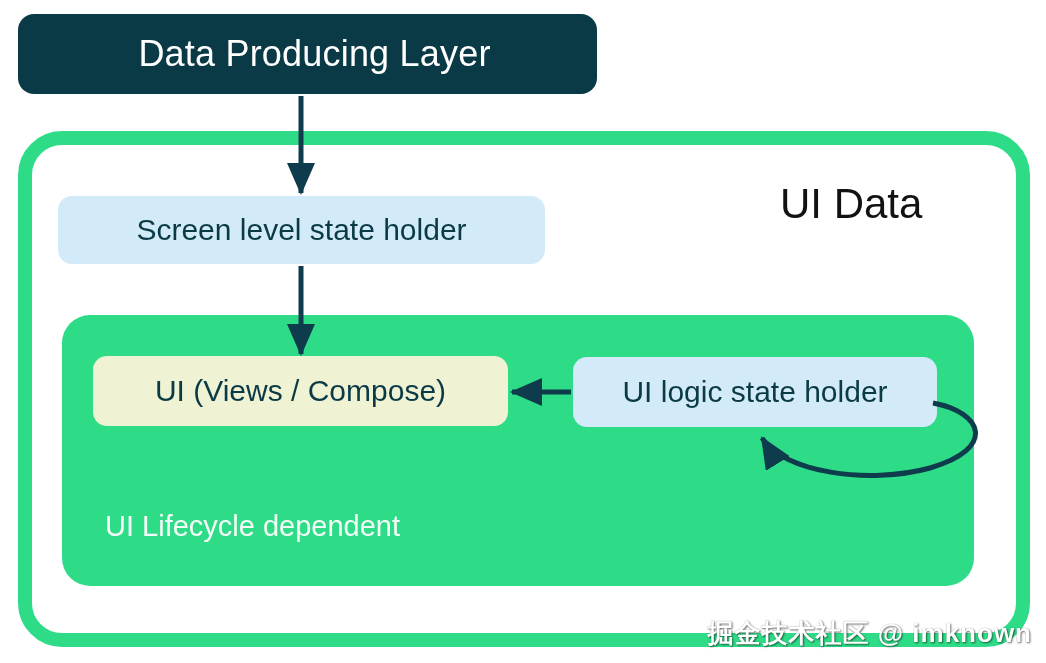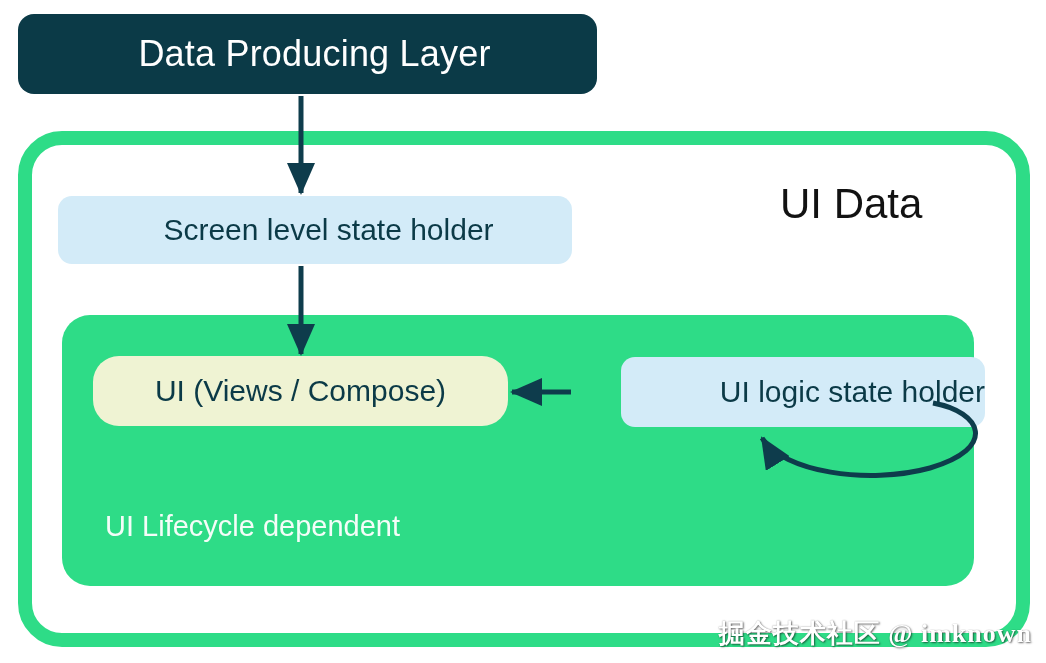--- a/index.html
+++ b/index.html
@@ -32,35 +32,35 @@
     box-sizing:border-box;
     background:#ffffff;border:14px solid var(--green);border-radius:44px;
   }
   .ui-layer-title{
     position:absolute;left:780px;top:180px;
     font-size:42px;color:var(--title-text);
   }
   .screen-box{
     position:absolute;left:58px;top:196px;width:487px;height:68px;
     background:var(--light-blue);border-radius:14px;
-    display:flex;align-items:center;justify-content:center;padding-left:27px;
+    display:flex;align-items:center;justify-content:center;
   }
   .inner-box{
     position:absolute;left:62px;top:315px;width:912px;height:271px;
     background:var(--green);border-radius:28px;
   }
   .ui-box{
     position:absolute;left:93px;top:356px;width:415px;height:70px;
-    background:var(--cream);border-radius:26px;
+    background:var(--cream);border-radius:14px;
     display:flex;align-items:center;justify-content:center;
   }
   .logic-box{
     position:absolute;left:573px;top:357px;width:364px;height:70px;
     background:var(--light-blue);border-radius:14px;
-    display:flex;align-items:center;justify-content:flex-end;margin-left:48px;
+    display:flex;align-items:center;justify-content:center;
   }
   .box-label{
     color:var(--navy);font-size:30px;white-space:nowrap;
   }
   .lifecycle-label{
     position:absolute;left:105px;top:510px;
     color:var(--on-green-text);font-size:29px;
   }
   .other-label{
     position:absolute;left:745px;top:497px;width:212px;
@@ -73,21 +73,20 @@
   }
   svg.arrows .stroke{
     stroke:var(--arrow);stroke-width:5;fill:none;
   }
   svg.arrows marker path{fill:var(--arrow);}
   .watermark{
     position:absolute;right:14px;top:616px;
     color:#ffffff;font-size:26px;font-weight:bold;letter-spacing:1px;
     text-shadow:1px 1px 2px rgba(0,0,0,0.55),0 0 1px rgba(0,0,0,0.35);
     white-space:nowrap;
-    font-family:Liberation Serif, serif;
   }
 </style>
 </head>
 <body>
 
 <div class="canvas">
 
   <div class="top-box">
     <span class="label">Data Producing Layer</span>
   </div>

